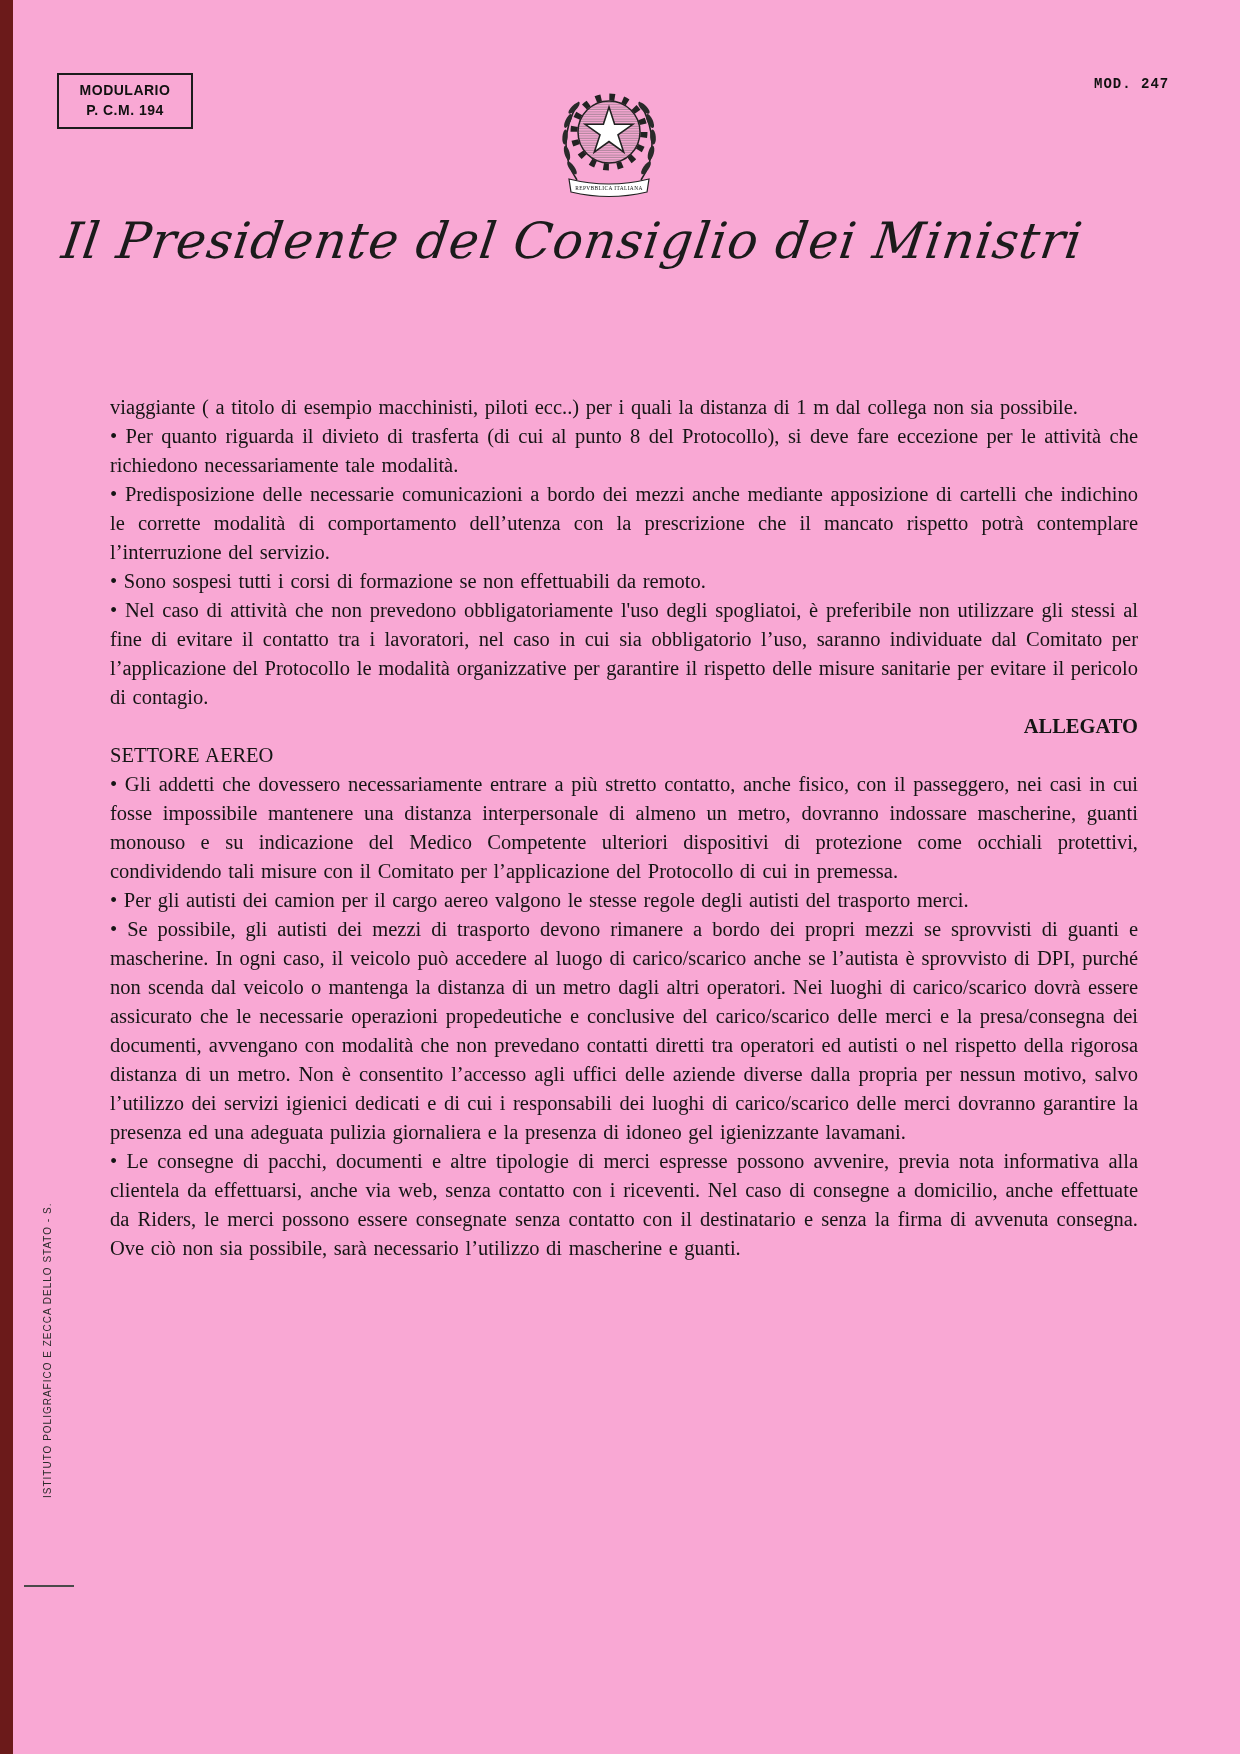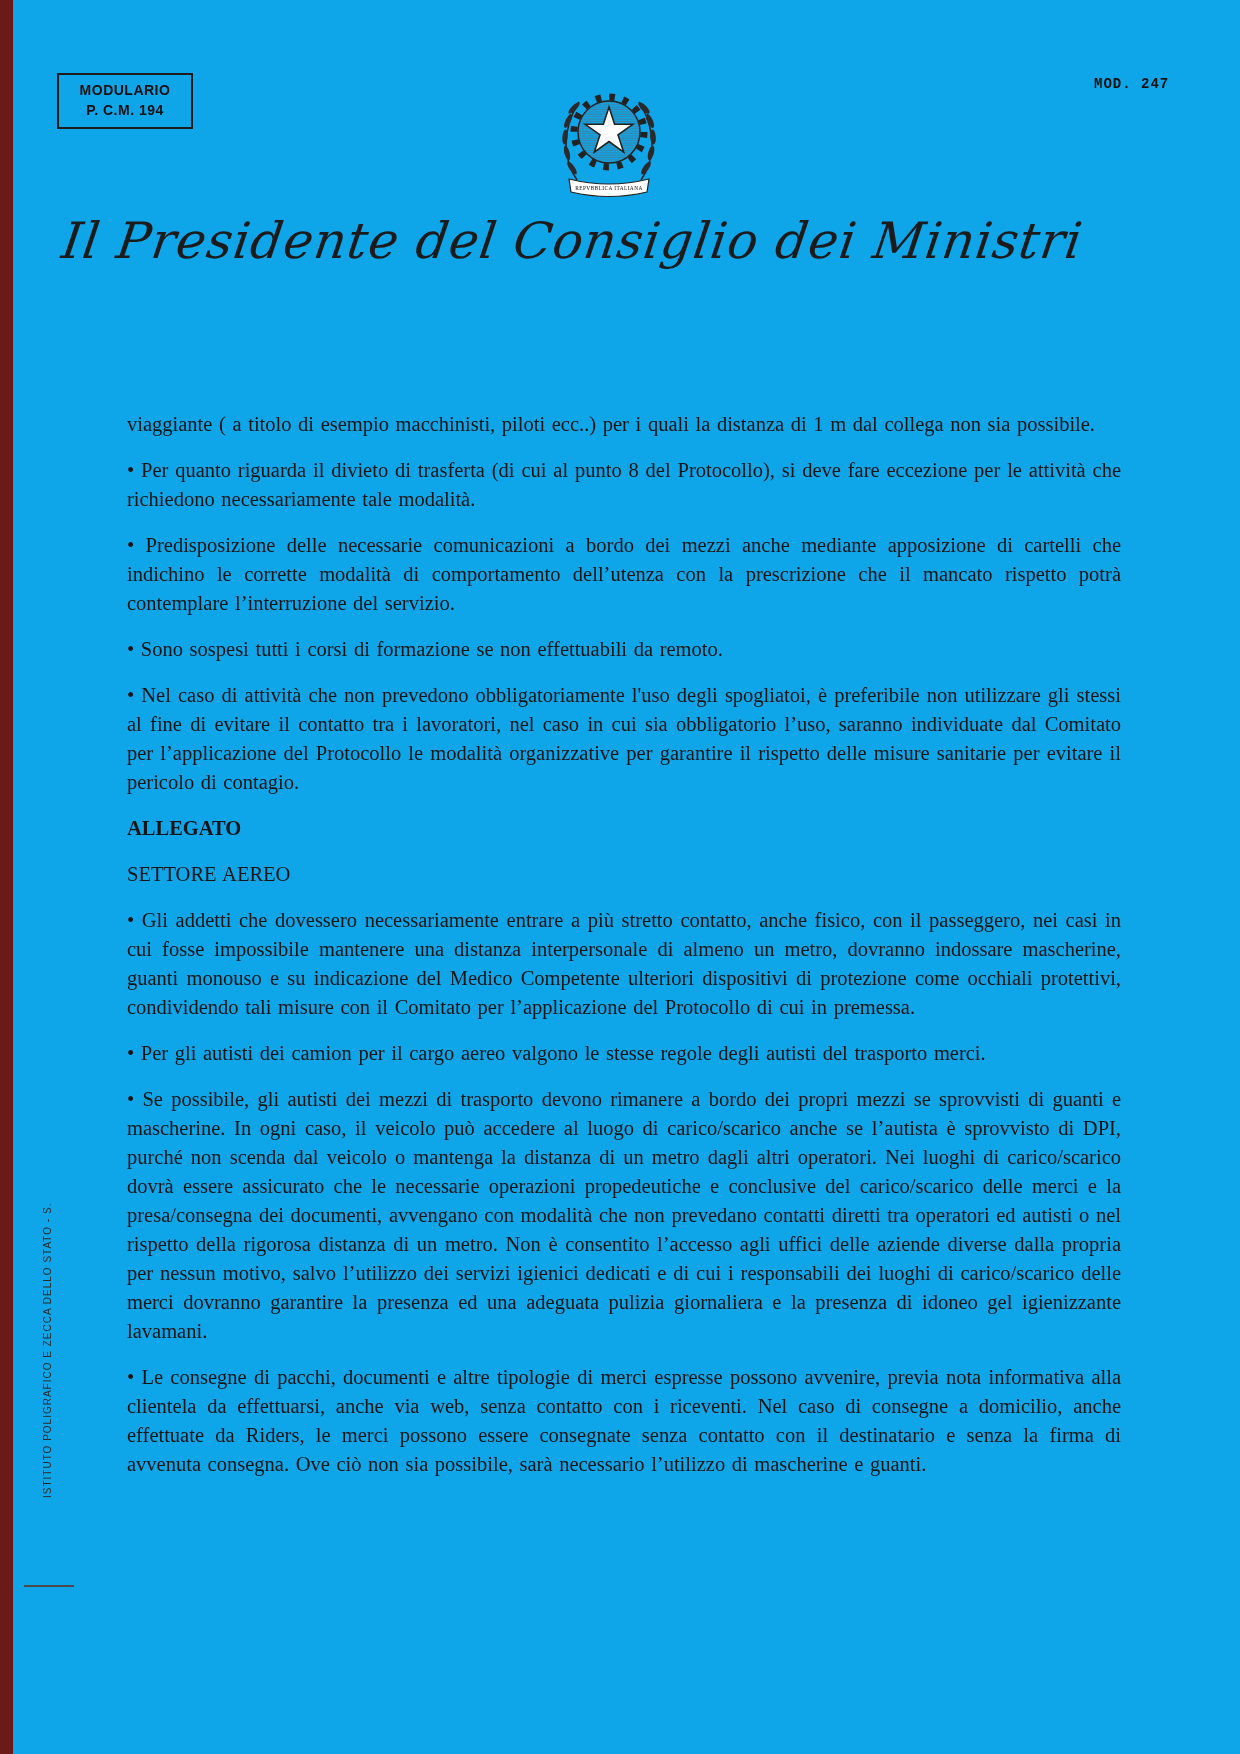--- a/index.html
+++ b/index.html
@@ -1,20 +1,20 @@
 <!DOCTYPE html>
 <html><head>
 <meta charset="utf-8">
 <style>
   html, body { margin: 0; padding: 0; background: #e8e8e8; }
   .page {
     position: relative;
     width: 1240px;
     height: 1754px;
-    background: #0ea5e9;
+    background: #f9a8d4;
     overflow: hidden;
     font-family: "Liberation Serif", serif;
     color: #141414;
   }
   .red-edge {
     position: absolute;
     left: 0; top: 0;
     width: 13px; height: 100%;
     background: #6b1a1a;
   }
@@ -70,24 +70,24 @@
   .doc-body {
     position: absolute;
     left: 110px; top: 393px;
     width: 1028px;
     font-size: 20.5px;
     line-height: 29px;
     text-align: justify;
     word-spacing: 1.5px;
     color: #151515;
   }
-  .doc-body p { margin: 17px; }
+  .doc-body p { margin: 0; }
   .allegato {
     margin-top: 30px;
-    text-align: left;
+    text-align: right;
     font-weight: bold;
   }
   .section-title { font-weight: normal; }
   .section-gap { margin-top: 57px; }
   .side-note {
     position: absolute;
     left: 42px; top: 1242px;
     height: 256px;
     writing-mode: vertical-rl;
     transform: rotate(180deg);

